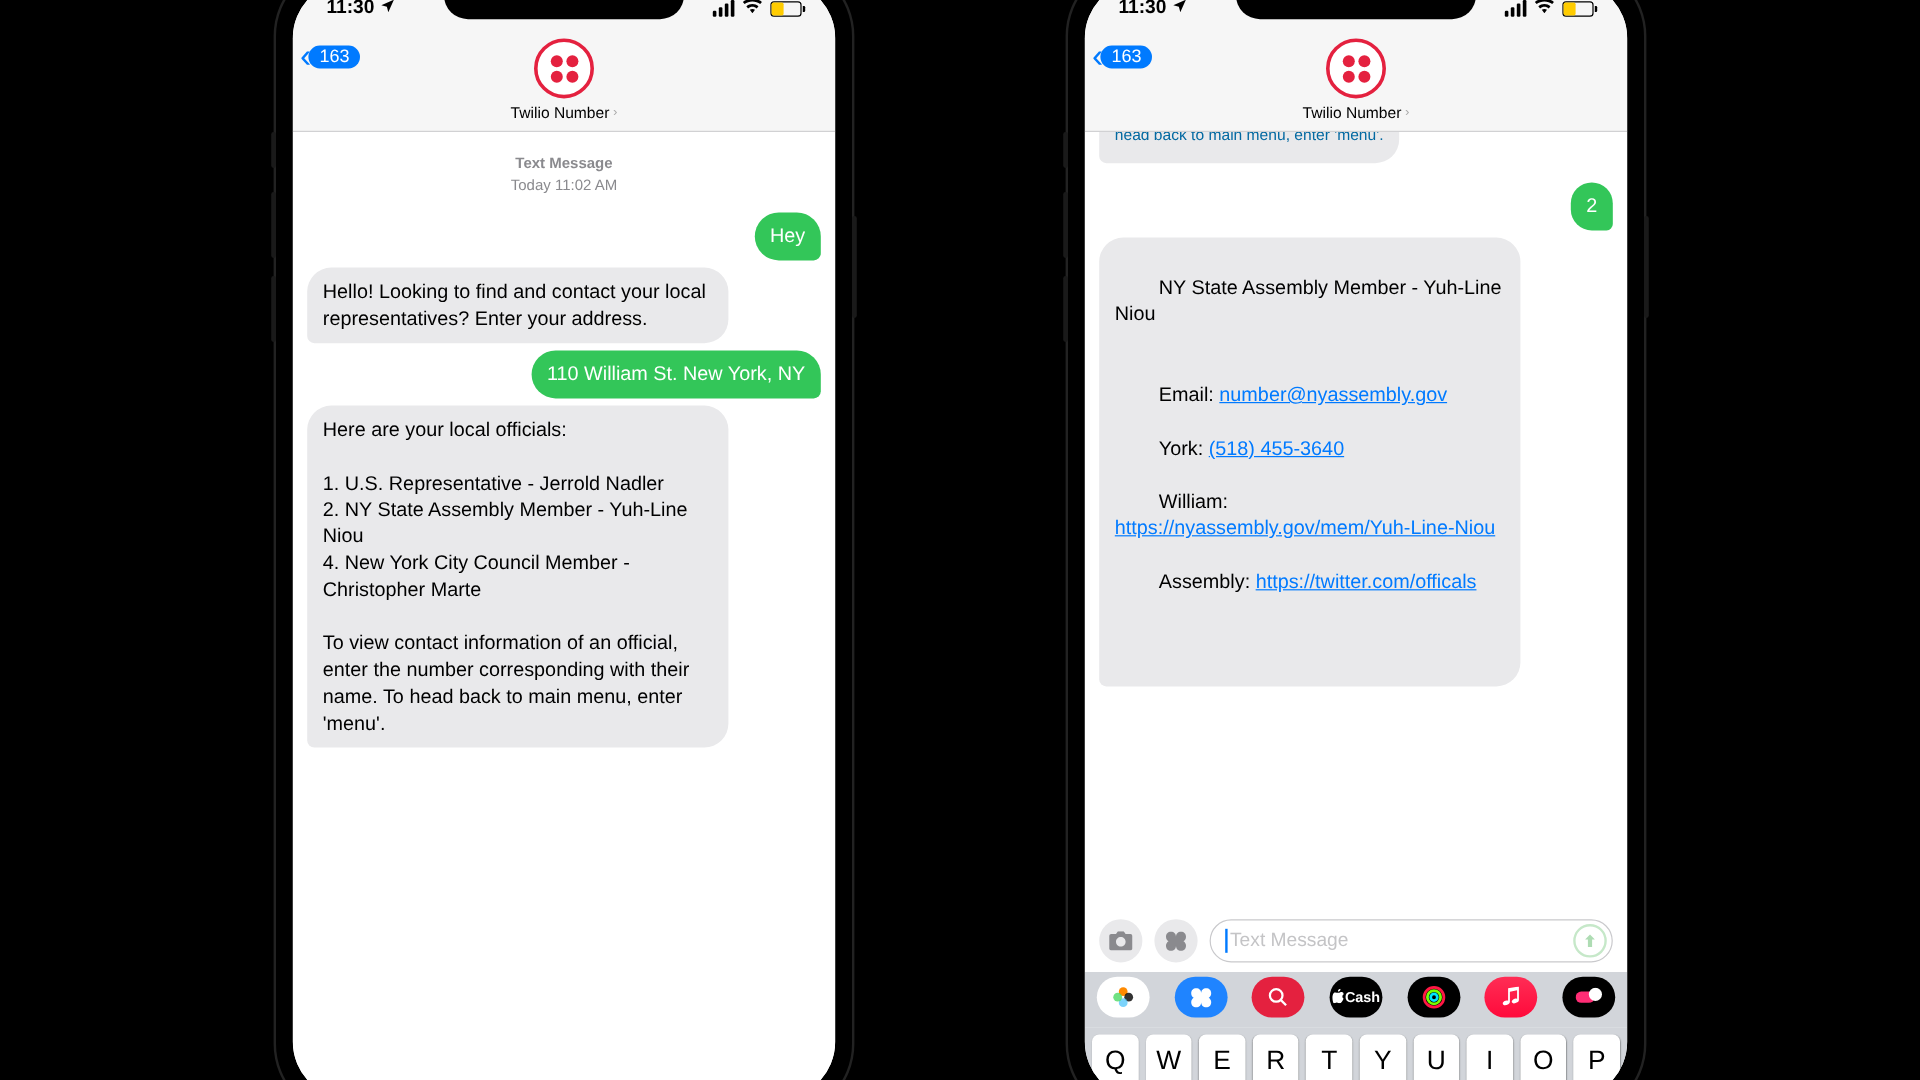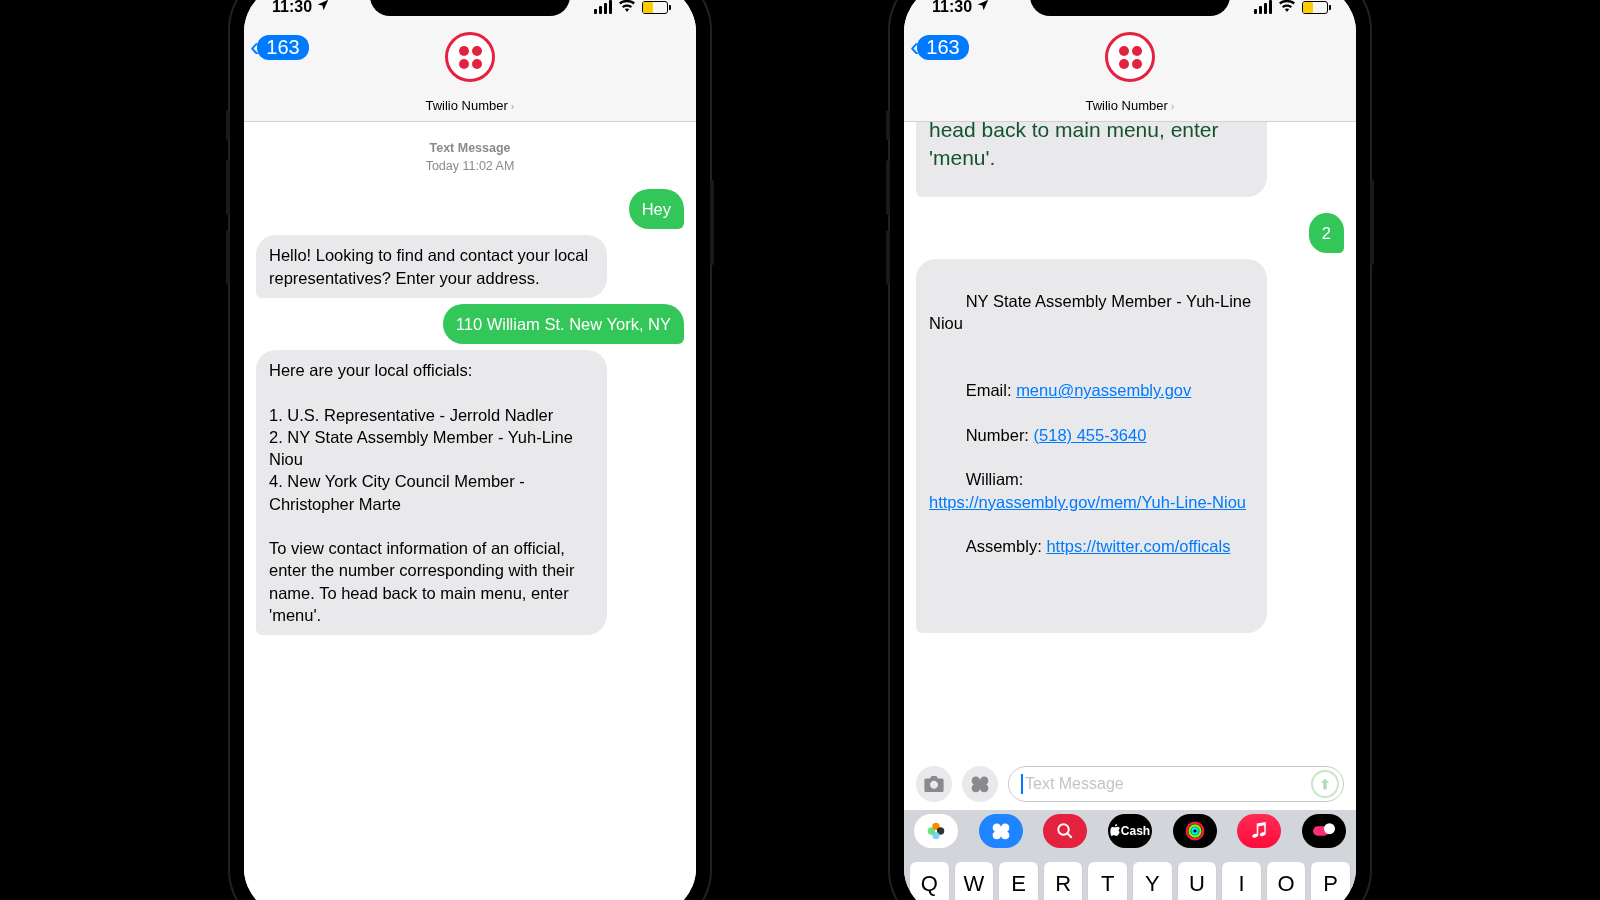--- a/index.html
+++ b/index.html
@@ -89,21 +89,21 @@
   }
   .back-chevron {
     color: #007aff;
     font-size: 28px;
     font-weight: 400;
     line-height: 1;
   }
   .badge {
     background: #007aff;
     color: #fff;
-    font-size: 20px;
+    font-size: 15px;
     font-weight: 500;
     padding: 1px 9px;
     border-radius: 12px;
     margin-left: -2px;
   }
   .avatar {
     width: 50px; height: 50px;
     border-radius: 50%;
     background: #fff;
     border: 3px solid #e4213f;
@@ -115,21 +115,21 @@
   .avatar-inner {
     display: grid;
     grid-template-columns: repeat(2, 10px);
     grid-template-rows: repeat(2, 10px);
     gap: 3px;
   }
   .dot { width: 10px; height: 10px; border-radius: 50%; background: #e4213f; }
   .contact-name {
     font-size: 13px;
     color: #000;
-    margin-top: 16px;
+    margin-top: 4px;
     display:flex;
     align-items:center;
     gap:3px;
   }
   .contact-name .chev { color:#aaa; font-size:11px;}
   .messages {
     flex: 1;
     overflow: hidden;
     padding: 12px 12px 0 12px;
     display: flex;
@@ -163,25 +163,25 @@
   .in {
     align-self: flex-start;
     background: #e9e9eb;
     color: #000;
     border-bottom-left-radius: 6px;
   }
   .in a, .link { color: #007aff; text-decoration: underline; }
   .partial-in {
     align-self: flex-start;
     background: #e9e9eb;
-    color:#14532d;
+    color:#0369a1;
     border-radius: 0 0 20px 20px;
     border-bottom-left-radius:6px;
-    padding: 6px 13px 24px 13px;
-    font-size: 21px;
+    padding: 6px 13px 14px 13px;
+    font-size: 13px;
     line-height:1.35;
     margin-top:-12px;
     max-width:82%;
   }
   .input-row {
     display: flex;
     align-items: center;
     gap: 10px;
     padding: 8px 12px;
     background: #fff;
@@ -369,22 +369,22 @@
         <span>Twilio Number</span>
         <span class="chev">›</span>
       </div>
     </div>
     <div class="messages" style="padding-top:0">
       <div class="partial-in">head back to main menu, enter 'menu'.</div>
       <div style="height:4px"></div>
       <div class="bubble out">2</div>
       <div class="bubble in">
         <span>NY State Assembly Member - Yuh-Line Niou</span><br><br>
-        <span>Email: </span><a class="link">menu@nyassembly.gov</a><br>
-        <span>Number: </span><a class="link">(518) 455-3640</a><br>
+        <span>Email: </span><a class="link">number@nyassembly.gov</a><br>
+        <span>York: </span><a class="link">(518) 455-3640</a><br>
         <span>William: </span><a class="link">https://nyassembly.gov/mem/Yuh-Line-Niou</a><br>
         <span>Assembly: </span><a class="link">https://twitter.com/officals</a><br><br>
       </div>
     </div>
     <div class="input-row">
       <div class="round-btn">
         <svg width="20" height="16" viewBox="0 0 24 20">
             <path d="M9 0l-2 3H2C.9 3 0 3.9 0 5v13c0 1.1.9 2 2 2h20c1.1 0 2-.9 2-2V5c0-1.1-.9-2-2-2h-5l-2-3zm3 16c-2.8 0-5-2.2-5-5s2.2-5 5-5 5 2.2 5 5-2.2 5-5 5z" fill="#8a8a8e"></path>
           </svg>
       </div>

